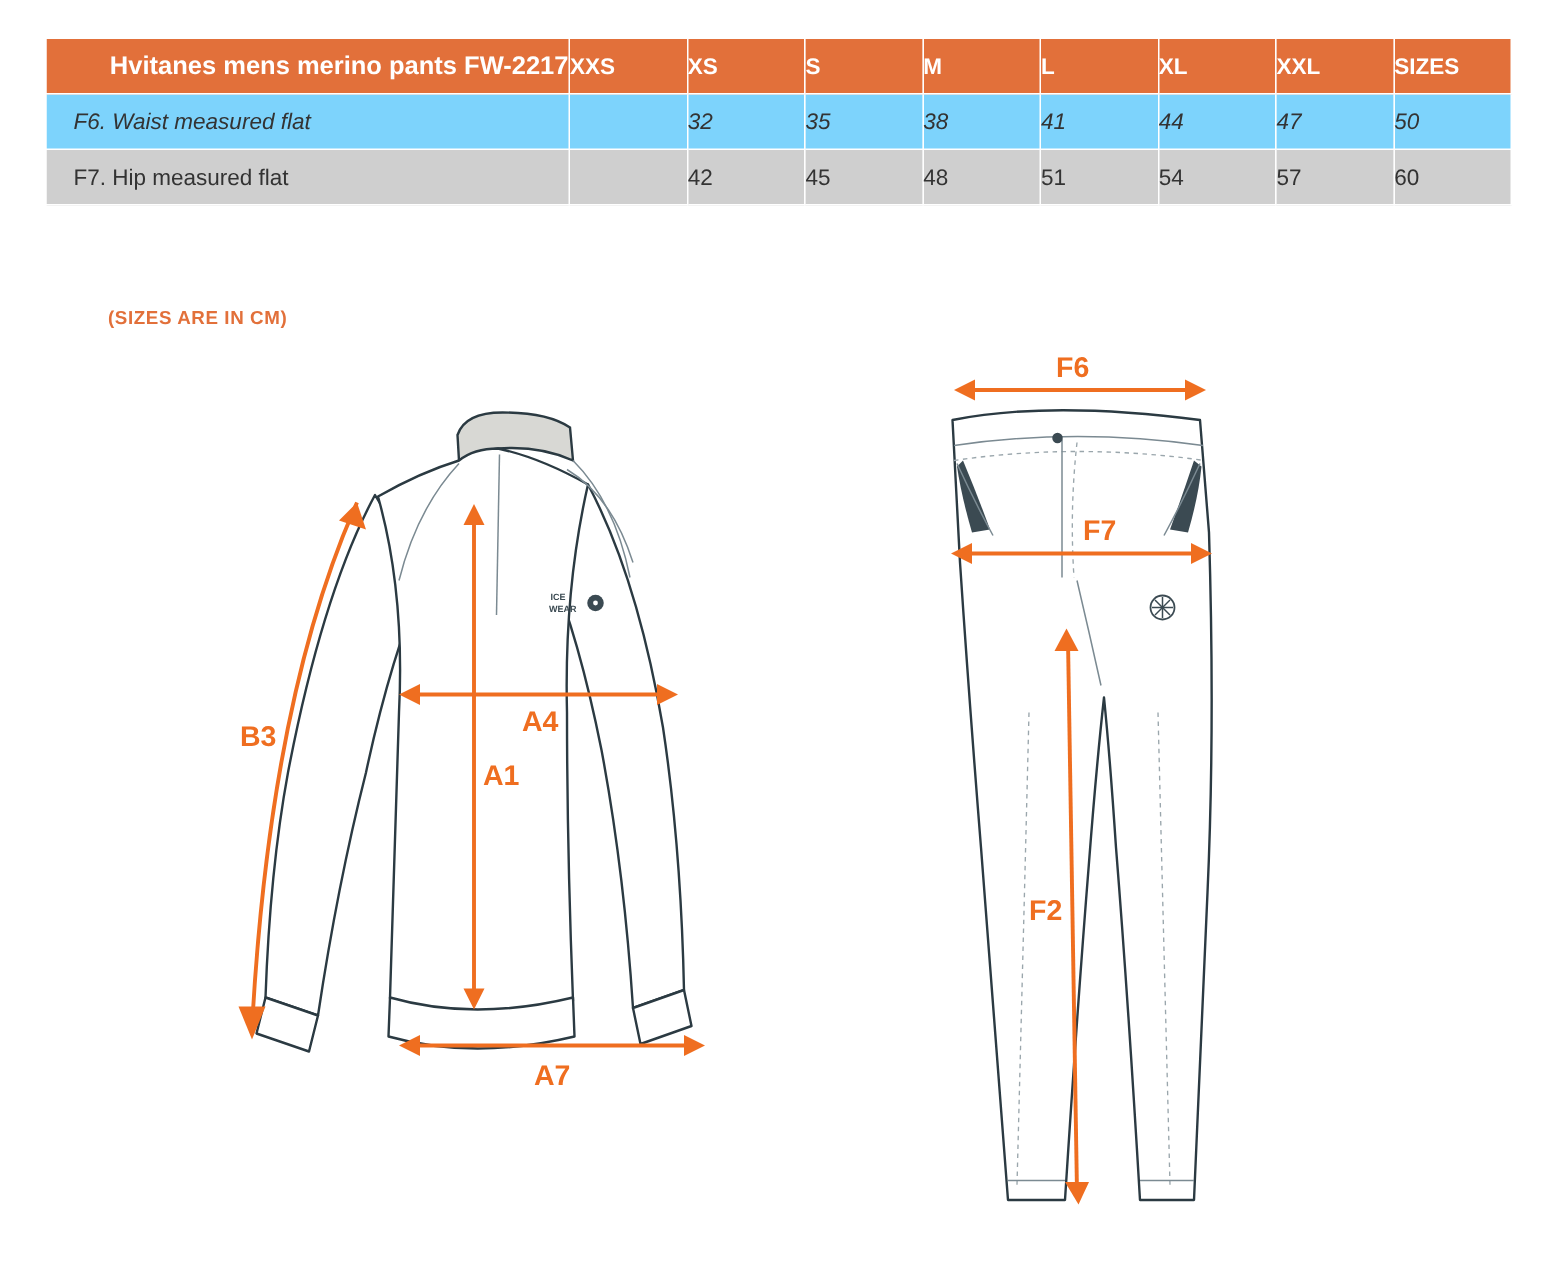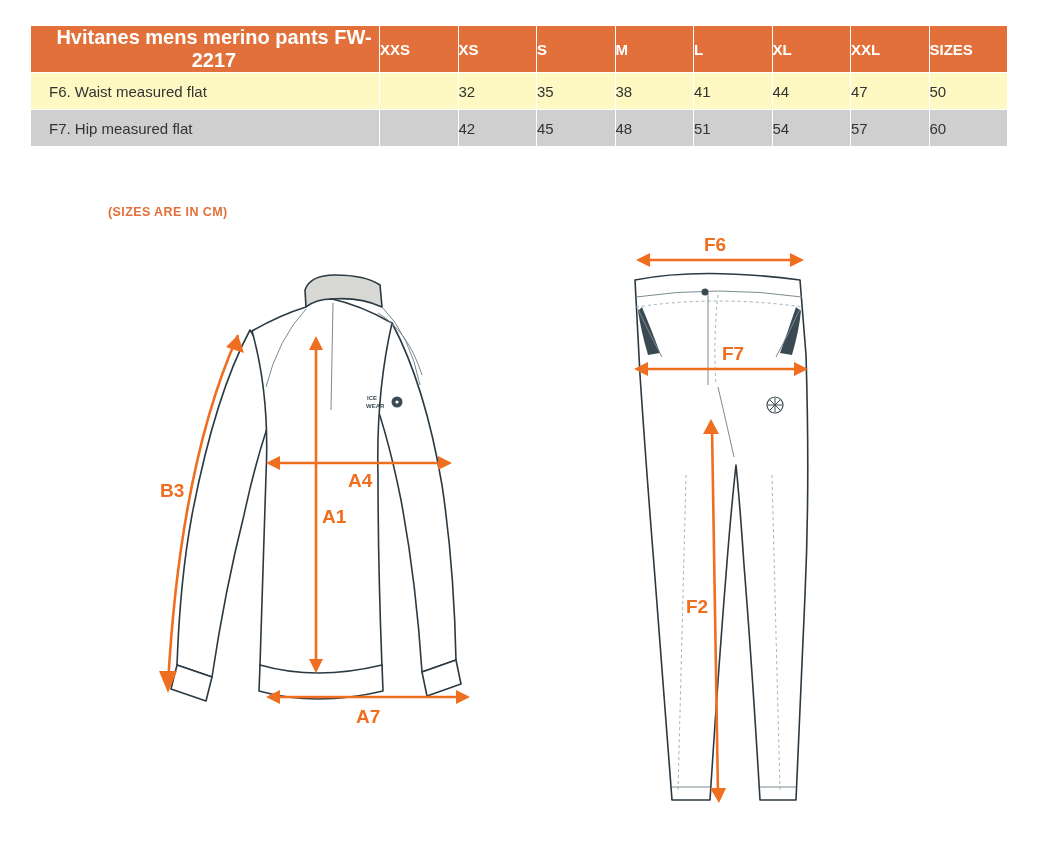--- a/index.html
+++ b/index.html
@@ -35,49 +35,49 @@
     text-align: left;
     font-size: 15px;
     font-weight: bold;
     color: #ffffff;
     padding: 0;
   }
   table.size-table thead th {
     background: #e2703a;
   }
   table.size-table thead th.first {
-    text-align: center;
+    text-align: right;
     padding-left: 18px;
-    font-size: 20px;
+    font-size: 17px;
     width: 330px;
   }
   table.size-table tbody td {
     background: #cfcfcf;
     color: #333333;
     font-weight: normal;
     font-size: 15px;
     height: 36px;
   }
   table.size-table tbody tr.alt td {
-    background: #fef9c3;
+    background: #7dd3fc;
+    font-style: italic;
   }
   table.size-table tbody td.first {
     text-align: left;
     padding-left: 18px;
   }
 
   .units-note {
     position: absolute;
     left: 72px;
     top: 205px;
     font-size: 12.5px;
     font-weight: bold;
     letter-spacing: 0.4px;
     color: #e2703a;
-    margin-left: 36px;
   }
 
   
   .figures {
     position: absolute;
     left: 0;
     top: 235px;
     width: 1038px;
     height: 610px;
   }

